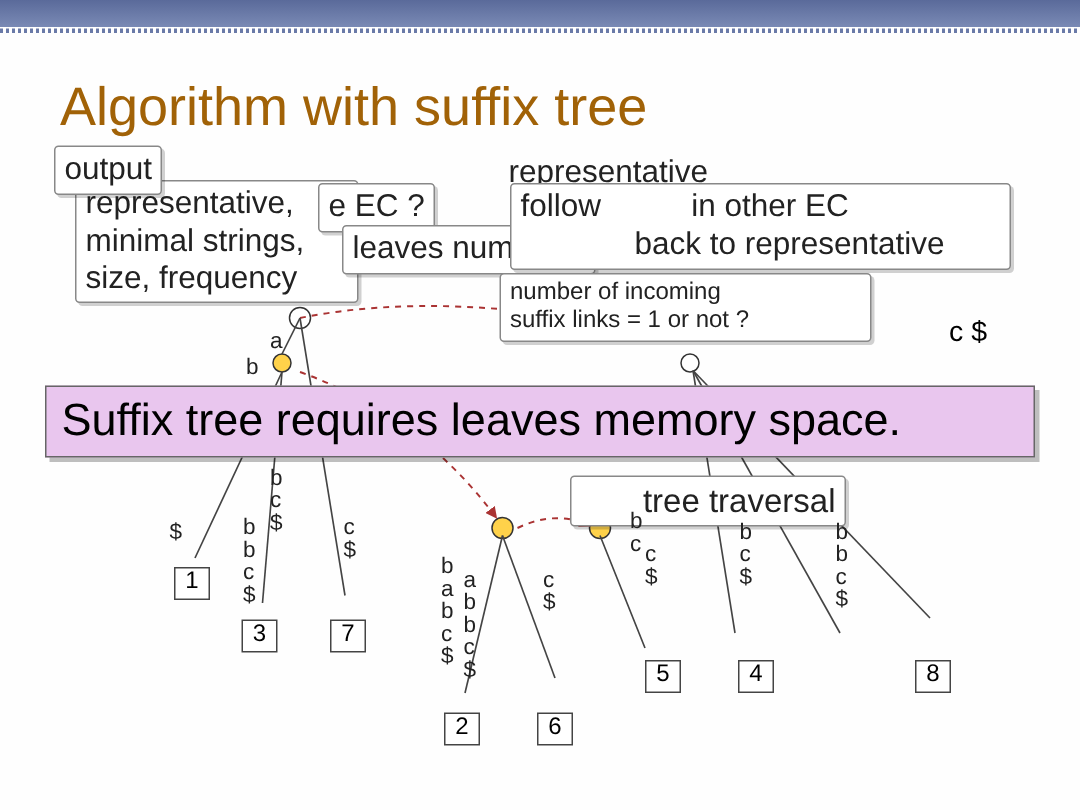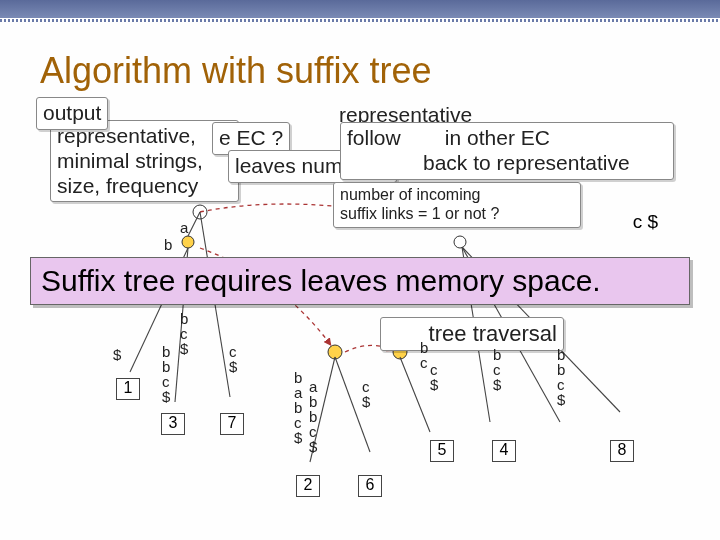--- a/index.html
+++ b/index.html
@@ -59,21 +59,21 @@
     <span>size, frequency</span>
   </div>
   <div class="box" style="left:36px;top:75px">output</div>
 
   <div class="box" style="left:212px;top:100px">e EC ?</div>
   <div class="box" style="left:228px;top:128px">leaves number ?</div>
 
   <div class="box" style="left:333px;top:78px;width:255px;border:none;box-shadow:none;background:transparent">representative</div>
   <div class="box" style="left:340px;top:100px;width:320px">
     <span style="display:inline-block;width:80px">follow</span>
-    <span style="display:inline-block;margin-left:12px">in other EC</span><br>
+    <span style="display:inline-block;margin-left:28px">in other EC</span><br>
     <span style="margin-left:76px">back to representative</span>
   </div>
 
   <div class="box" style="left:333px;top:160px;width:234px;font-size:16px">
     <span>number of incoming</span><br>
     <span>suffix links = 1 or not ?</span>
   </div>
 
   <div style="position:absolute;right:62px;top:189px;font-size:19px">c $</div>
 

